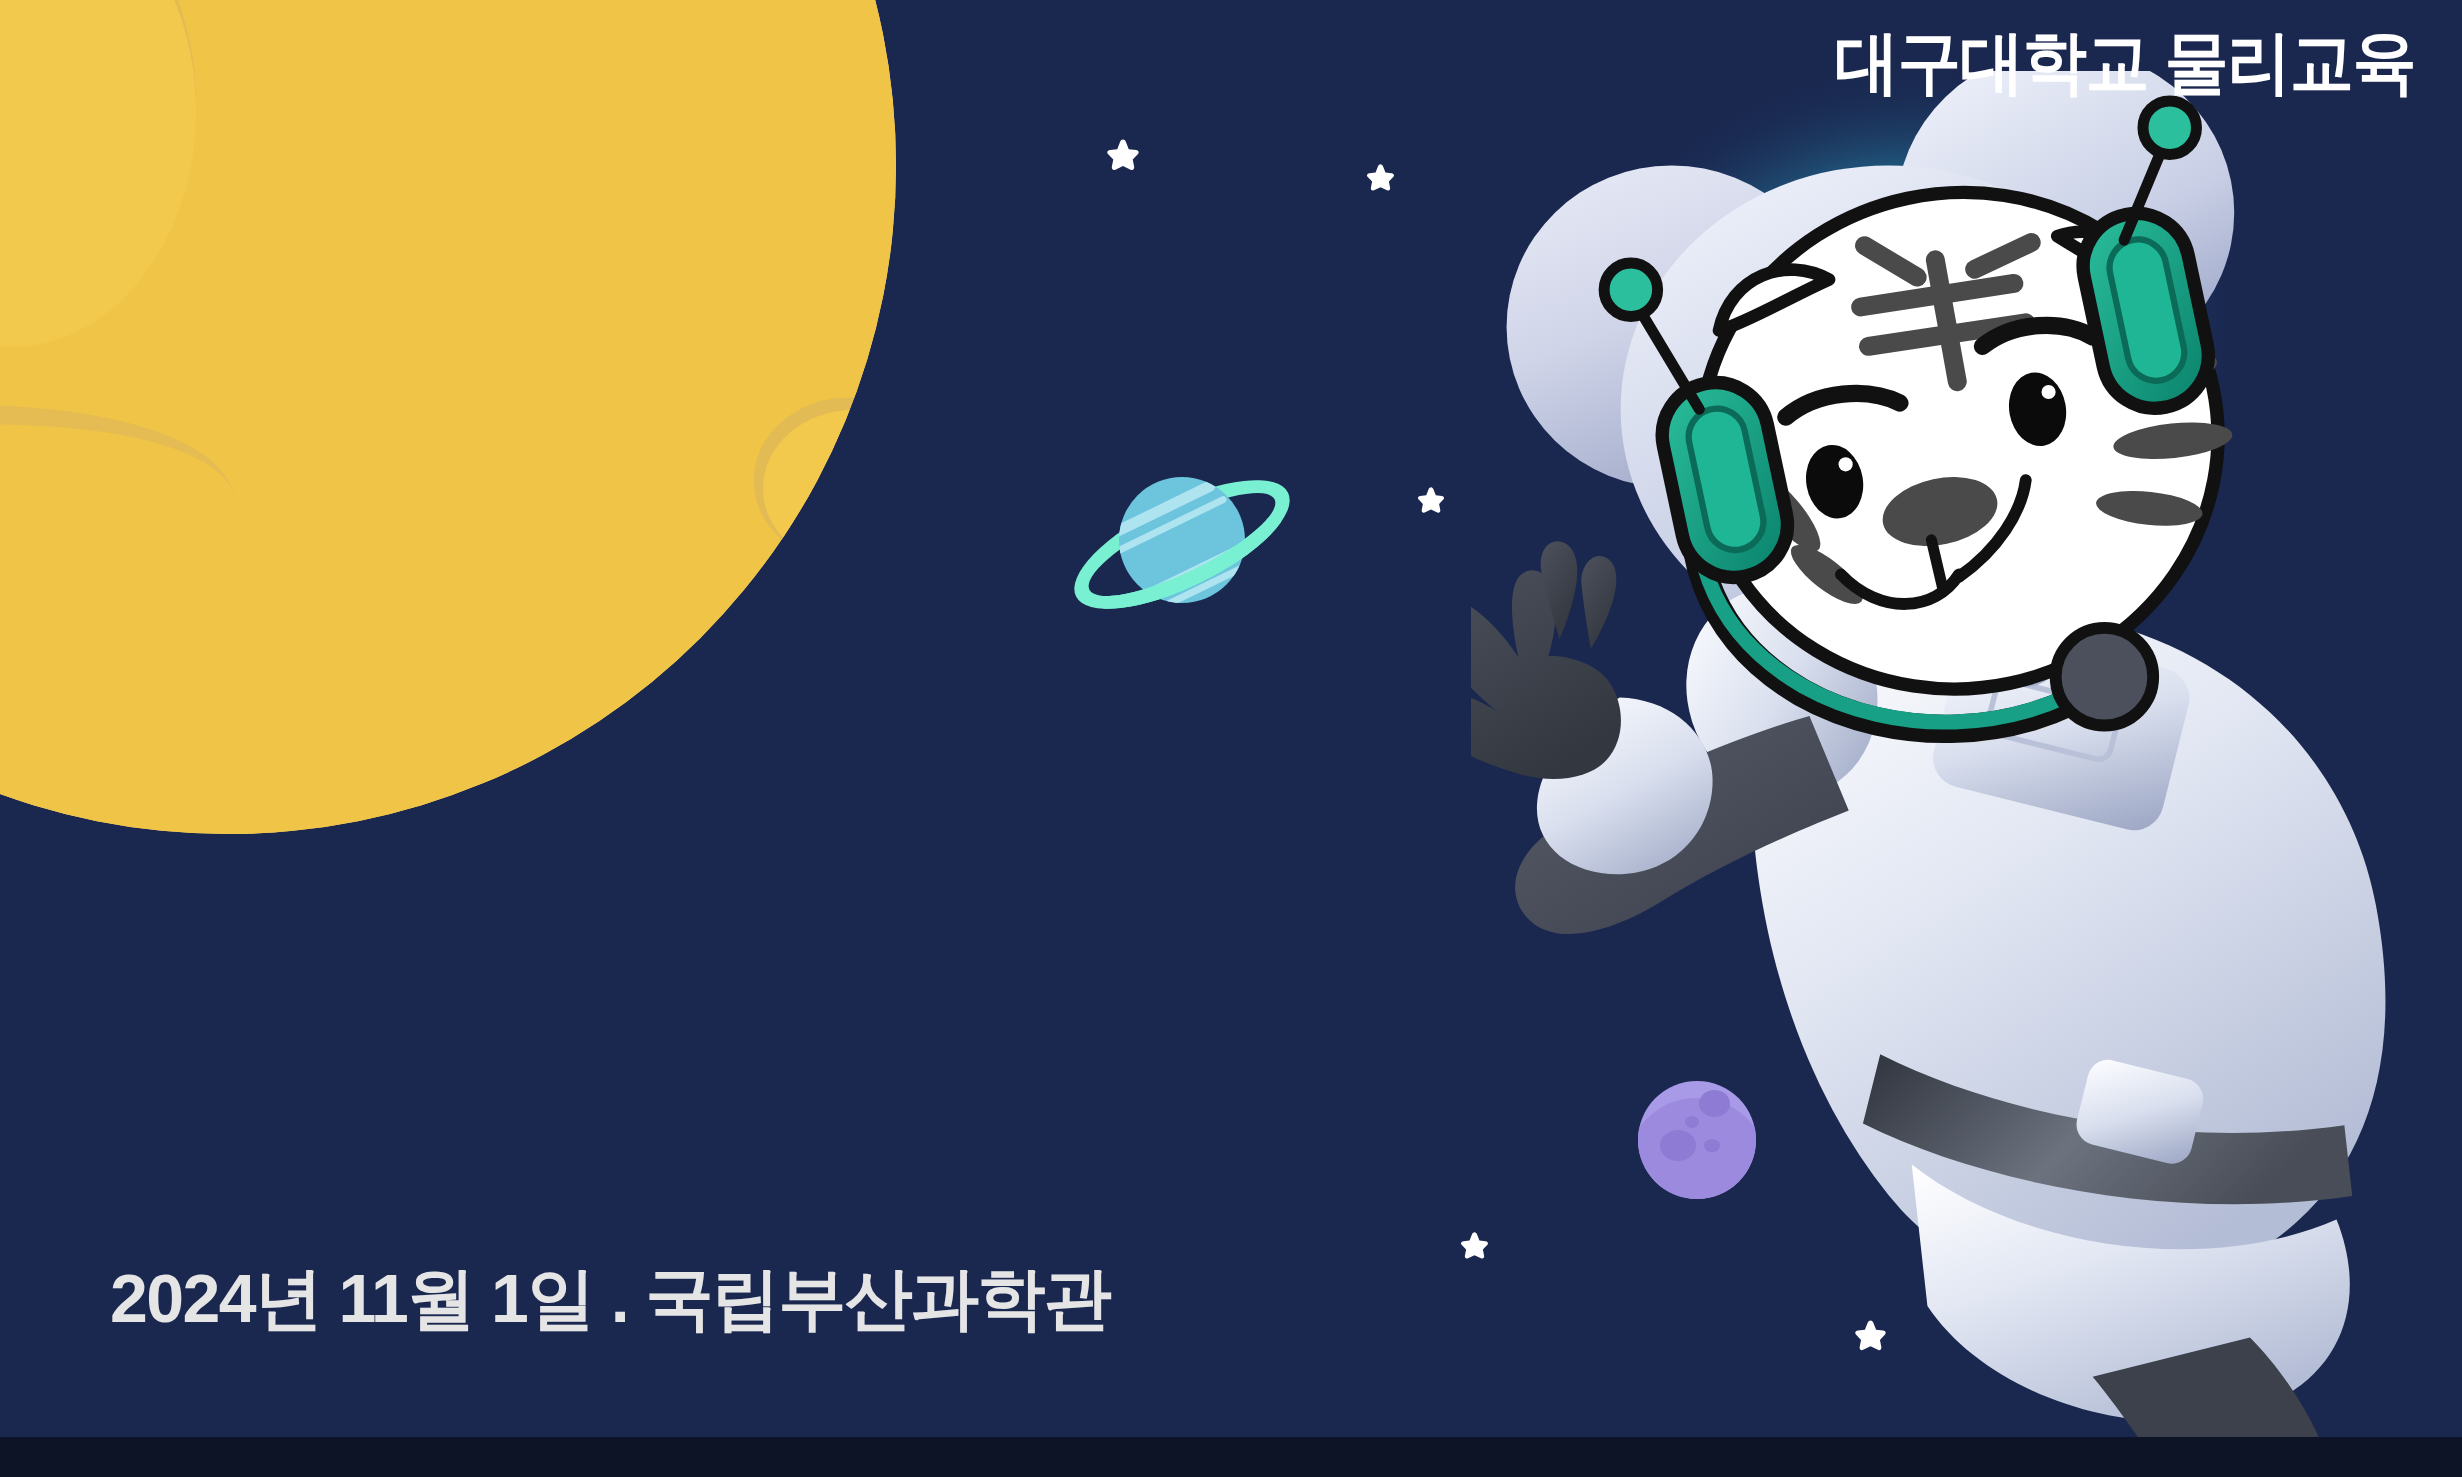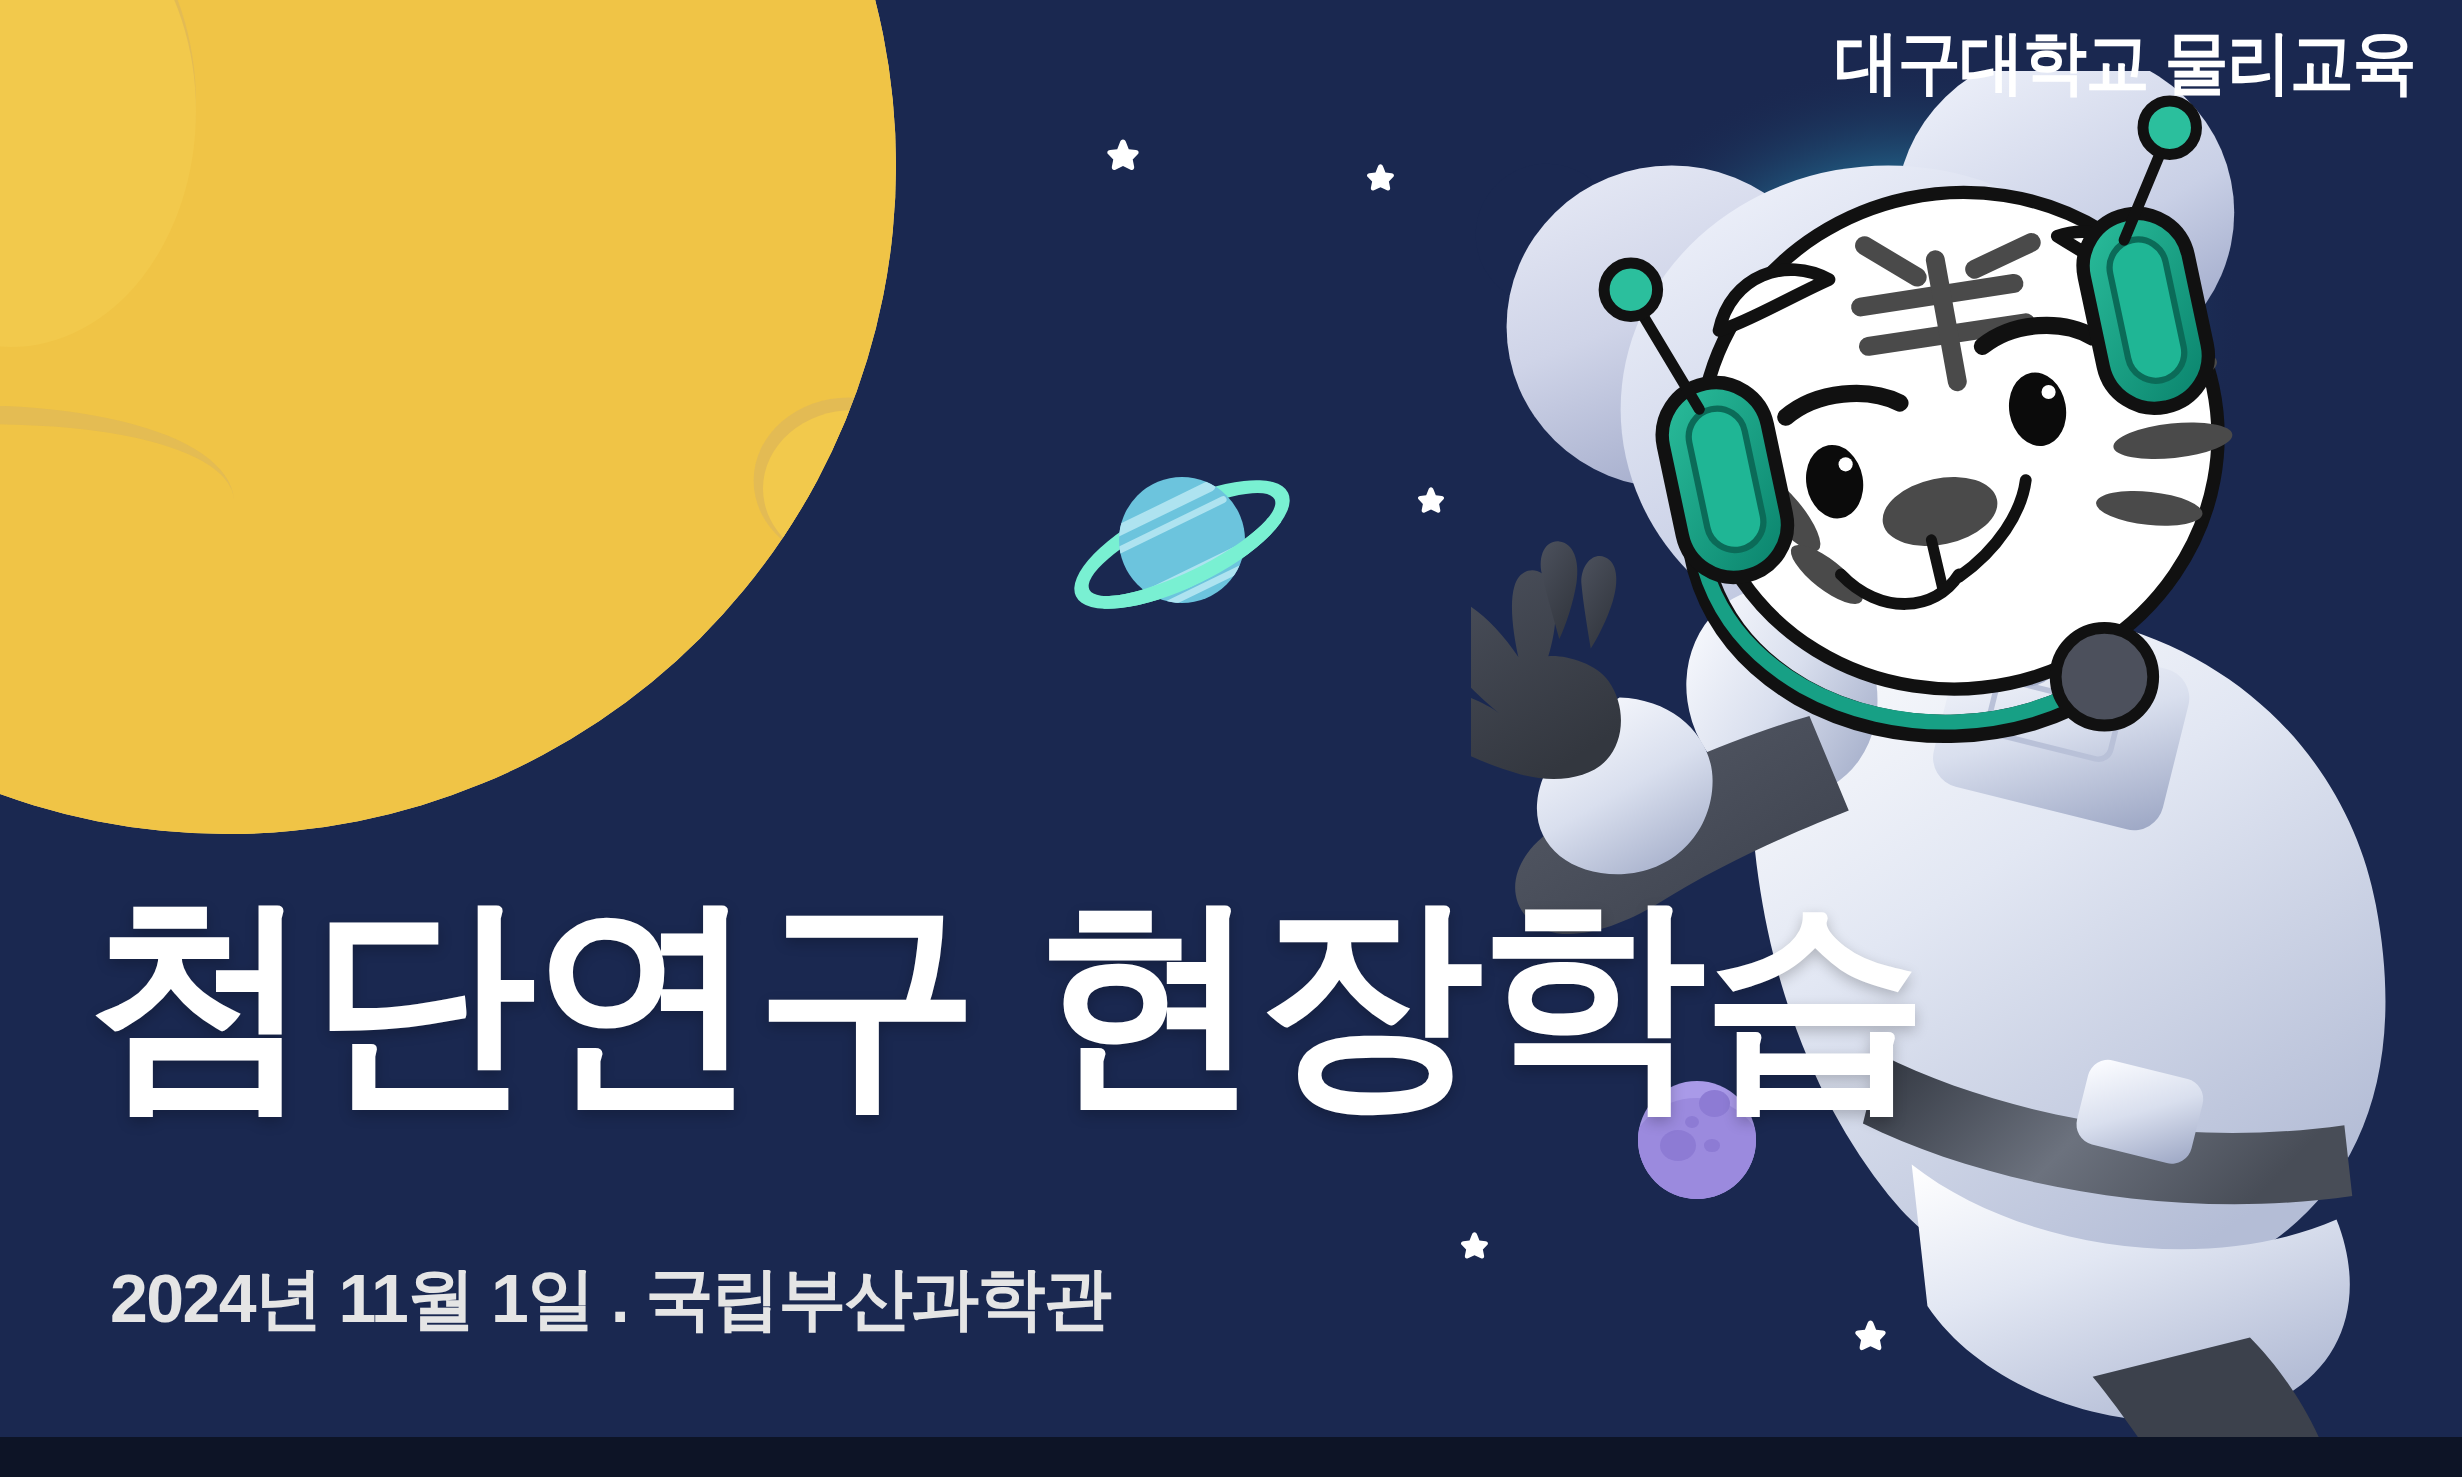--- a/index.html
+++ b/index.html
@@ -363,17 +363,16 @@
 
         <path d="M290 430 L212 300" stroke="#111111" stroke-width="14" fill="none" stroke-linecap="round"></path>
         <circle cx="203" cy="278" r="34" fill="#2bbf9d" stroke="#111111" stroke-width="14"></circle>
         <path d="M830 215 L880 95" stroke="#111111" stroke-width="14" fill="none" stroke-linecap="round"></path>
         <circle cx="888" cy="72" r="34" fill="#2bbf9d" stroke="#111111" stroke-width="14"></circle>
       </g>
     </svg>
   </div>
 
   <div class="logo-text">대구대학교 물리교육</div>
-  <div class="title title-2">첨단연구 현장학습</div>
   <div class="subtitle">2024년 11월 1일 . 국립부산과학관</div>
 
 </div>
 
 
 </body></html>

